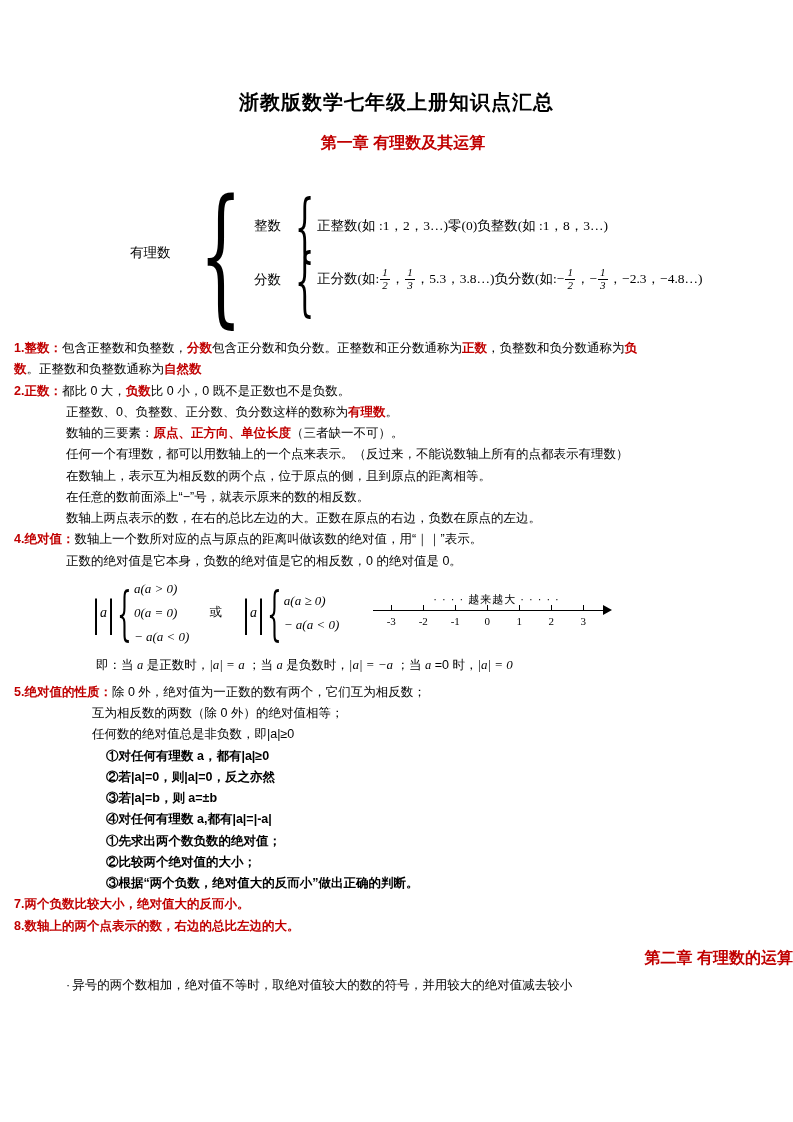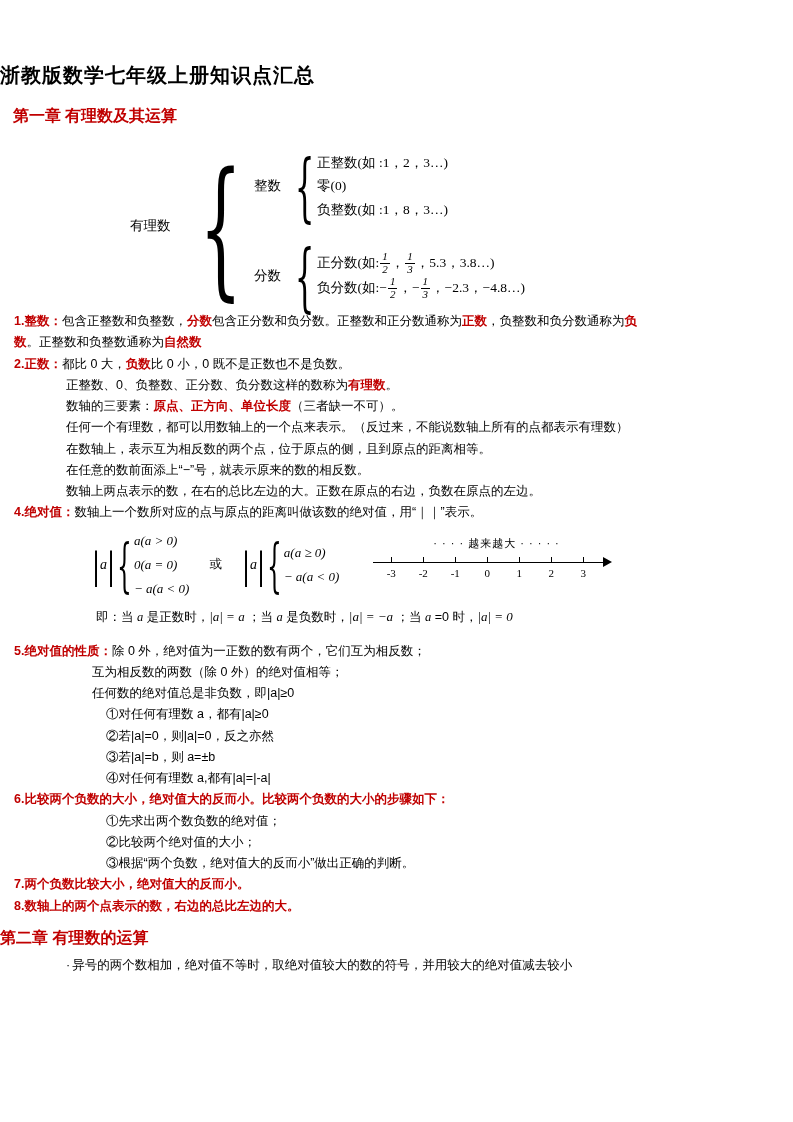--- a/index.html
+++ b/index.html
@@ -16,37 +16,38 @@
     overflow: hidden;
   }
   .page {
     position: relative;
     width: 793px;
     height: 1122px;
     padding: 0;
     box-sizing: border-box;
   }
   .doc-title {
-    text-align: left;
+    text-align: center;
     font-family: "Liberation Sans", sans-serif;
     font-weight: bold;
     font-size: 20px;
-    margin-top: 62px;
+    margin-top: 89px;
     letter-spacing: 1px;
   }
   .chapter-title {
+    text-align: center;
     color: #c00000;
-    font-family: Liberation Serif, serif;
+    font-family: Liberation Sans, sans-serif;
     font-weight: bold;
     font-size: 16px;
     margin-top: 17px;
     margin-left: 13px;
   }
   .chapter-title-2 {
-    text-align: left;
+    text-align: right;
     color: #c00000;
     font-family: "Liberation Sans", sans-serif;
     font-weight: bold;
     font-size: 16px;
     margin-top: 12px;
     margin-bottom: 6px;
   }
 
   
   .brace-block {
@@ -82,21 +83,21 @@
     margin: 0 -11px 0 0px;
     position: relative;
     top: 1px;
   }
   .grp {
     display: flex;
     align-items: center;
   }
   .grp-col {
     display: flex;
-    flex-direction: column;
+    flex-direction: row;
     justify-content: center;
   }
   .grp-col > div {
     line-height: 1.75;
     white-space: nowrap;
   }
   .stack {
     display: flex;
     flex-direction: column;
     justify-content: center;
@@ -127,21 +128,21 @@
   .note-row {
     display: block;
     margin-bottom: 1px;
   }
   .red {
     color: #c00000;
     font-weight: bold;
   }
   .indent1 { padding-left: 52px; }
   .indent2 { padding-left: 78px; }
-  .indent3 { padding-left: 92px; }
+  .indent3 { padding-left: 92px; font-weight: bold; }
 
   
   .abs-row {
     display: flex;
     align-items: center;
     margin: 6px 0 2px 92px;
     font-size: 13px;
   }
   .absbar { font-size: 40px; font-weight: 300; line-height: 1; }
   .smallbrace {
@@ -172,21 +173,21 @@
   }
   
   .numline-wrap {
     margin-left: 34px;
     position: relative;
     width: 250px;
     height: 58px;
   }
   .nl-label {
     position: absolute;
-    top: 0px;
+    top: 8px;
     left: 60px;
     font-size: 11px;
     font-family: "Liberation Sans", sans-serif;
     letter-spacing: 1px;
   }
   .nl-axis {
     position: absolute;
     top: 26px;
     left: 0;
     width: 232px;
@@ -210,21 +211,21 @@
     background: #000;
   }
   .nl-num {
     position: absolute;
     top: 31px;
     font-size: 11px;
     font-family: "Liberation Serif", serif;
     transform: translateX(-50%);
   }
   .eqline {
-    margin: 8px 0 15px 96px;
+    margin: 8px 0 8px 96px;
     font-size: 12.5px;
     font-family: "Liberation Sans", sans-serif;
   }
   .mi { font-family: "Liberation Serif", serif; font-style: italic; }
   .absm {
     font-family: "Liberation Serif", serif;
     font-style: italic;
     font-size: 13px;
   }
   .bullet-dot { margin-right: 2px; }
@@ -309,20 +310,23 @@
     <div class="note-row indent1">
       <span>在任意的数前面添上“−”号，就表示原来的数的相反数。</span>
     </div>
     <div class="note-row indent1">
       <span>数轴上两点表示的数，在右的总比左边的大。正数在原点的右边，负数在原点的左边。</span>
     </div>
 
     <div class="note-row">
       <span class="red">4.</span><span class="red">绝对值：</span><span>数轴上一个数所对应的点与原点的距离叫做该数的绝对值，用“｜｜”表示。</span>
     </div>
+    <div class="note-row indent1">
+      <span>正数的绝对值是它本身，负数的绝对值是它的相反数，0 的绝对值是 0。</span>
+    </div>
   </div>
 
   <div class="abs-row">
     <span class="absbar">|</span>
       <span class="mi" style="font-size:14px;">a</span>
       <span class="absbar">|</span>
     <span class="smallbrace">{</span>
     <div class="case-col">
       <span>a(a &gt; 0)</span>
       <span>0(a = 0)</span>
@@ -381,23 +385,20 @@
     <div class="note-row indent3">
       <span>②若|a|=0，则|a|=0，反之亦然</span>
     </div>
     <div class="note-row indent3">
       <span>③若|a|=b，则 a=±b</span>
     </div>
     <div class="note-row indent3">
       <span>④对任何有理数 a,都有|a|=|-a|</span>
     </div>
 
-    <div class="note-row">
-      <span class="red">6.</span><span class="red">比较两个负数的大小，绝对值大的反而小。比较两个负数的大小的步骤如下：</span>
-    </div>
     <div class="note-row indent3">
       <span>①先求出两个数负数的绝对值；</span>
     </div>
     <div class="note-row indent3">
       <span>②比较两个绝对值的大小；</span>
     </div>
     <div class="note-row indent3">
       <span>③根据“两个负数，绝对值大的反而小”做出正确的判断。</span>
     </div>
 

